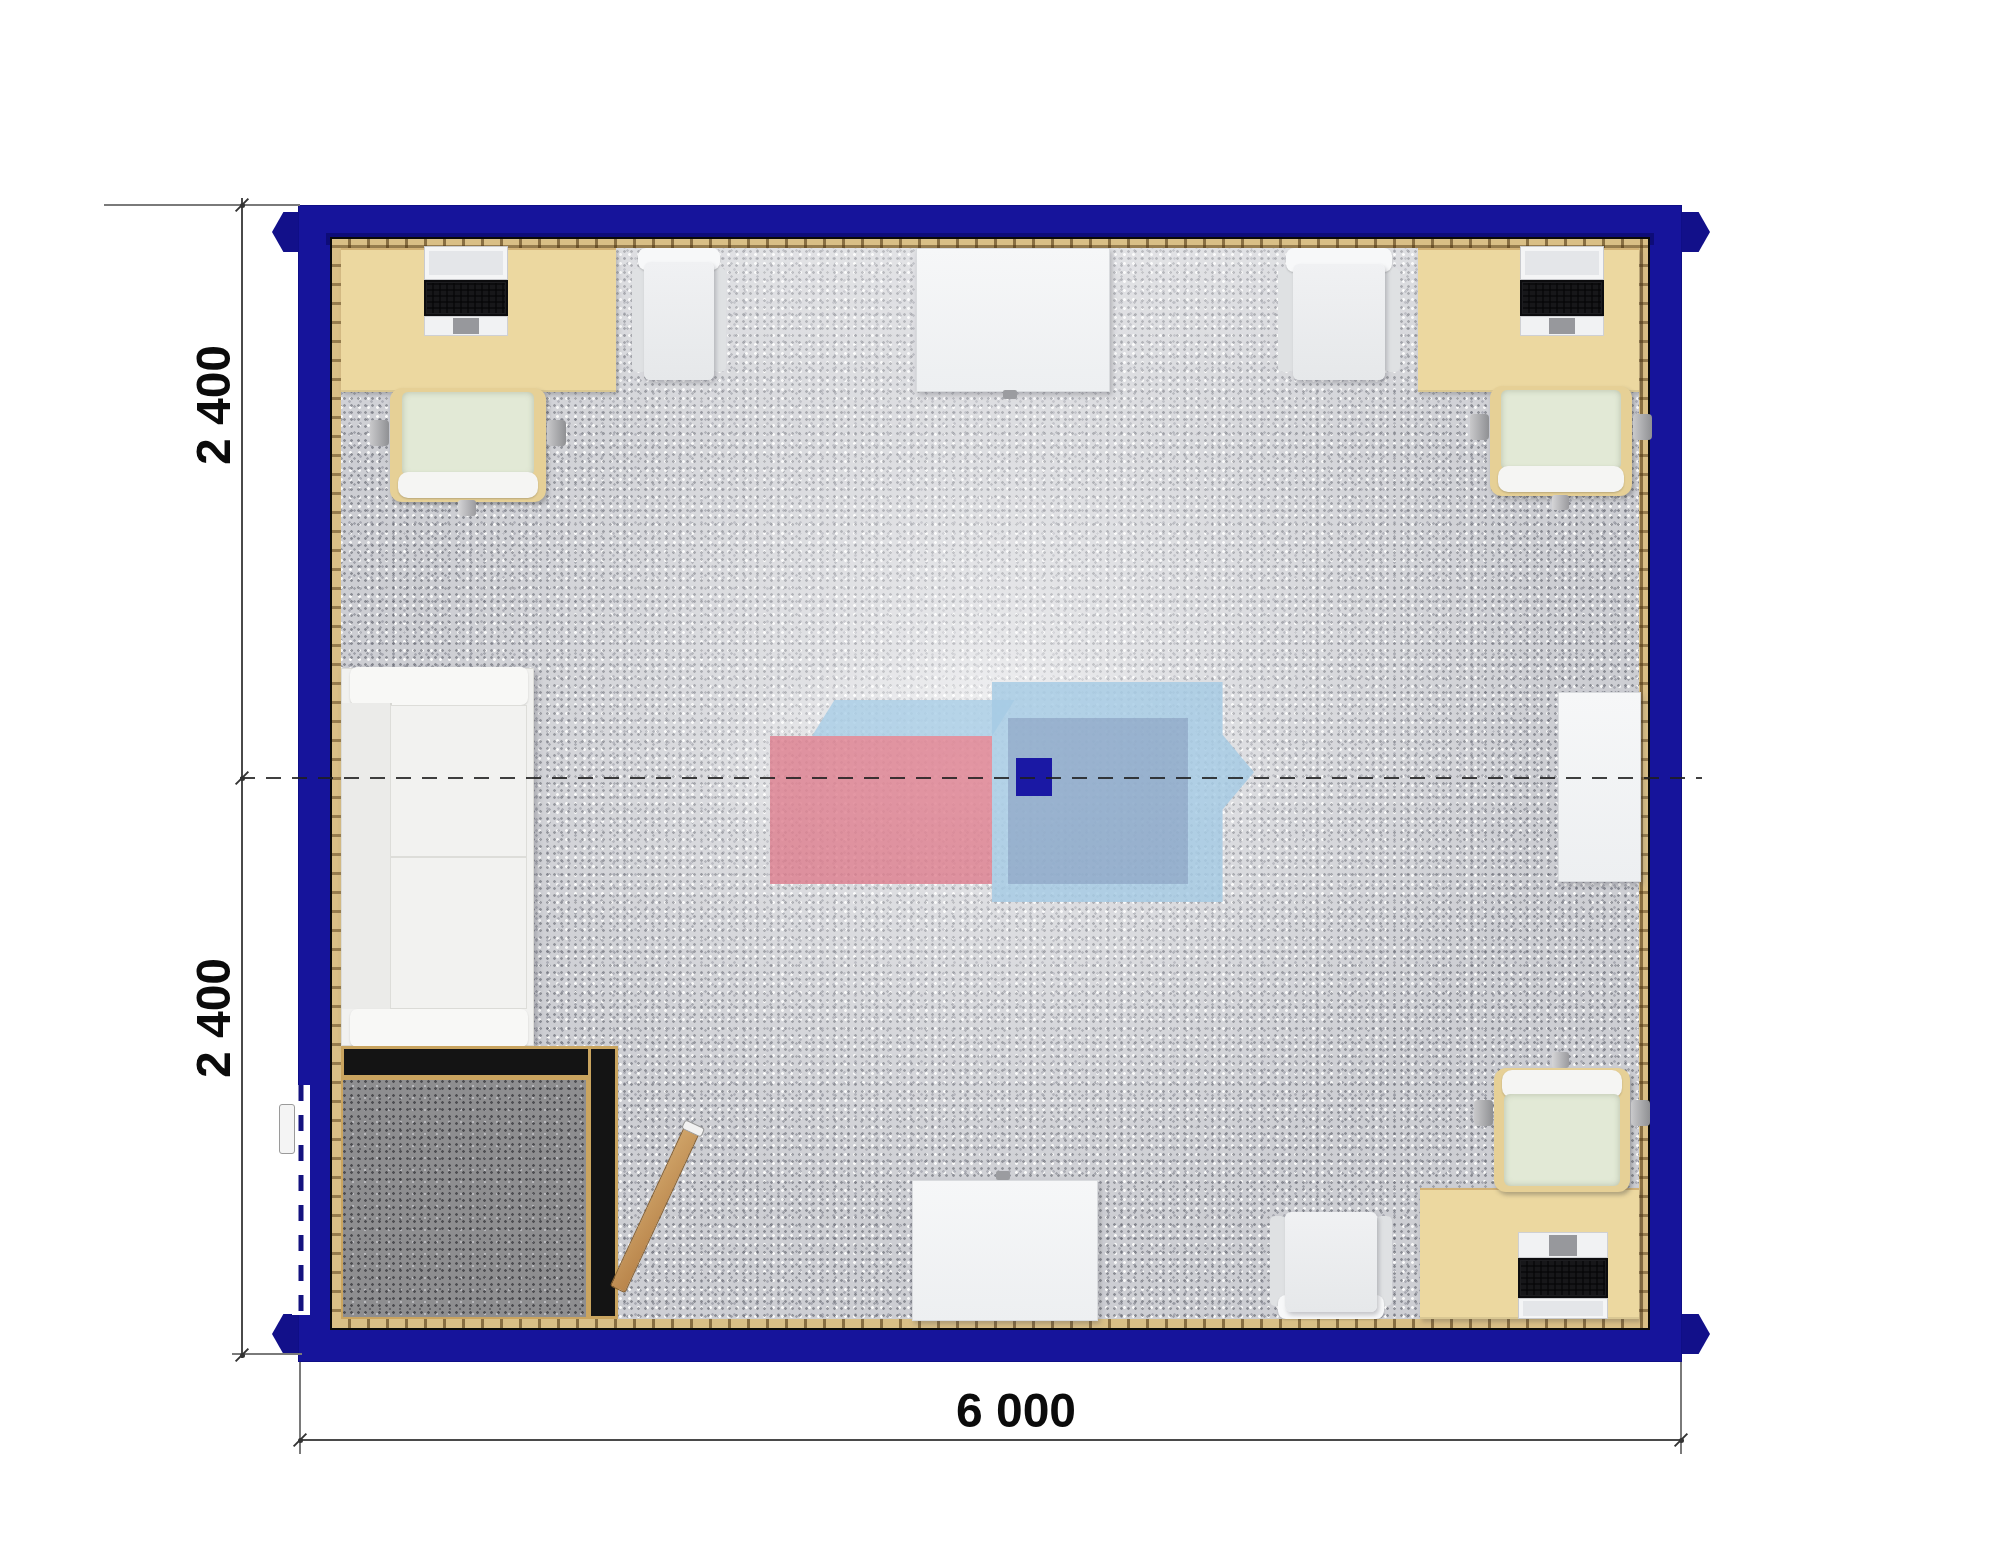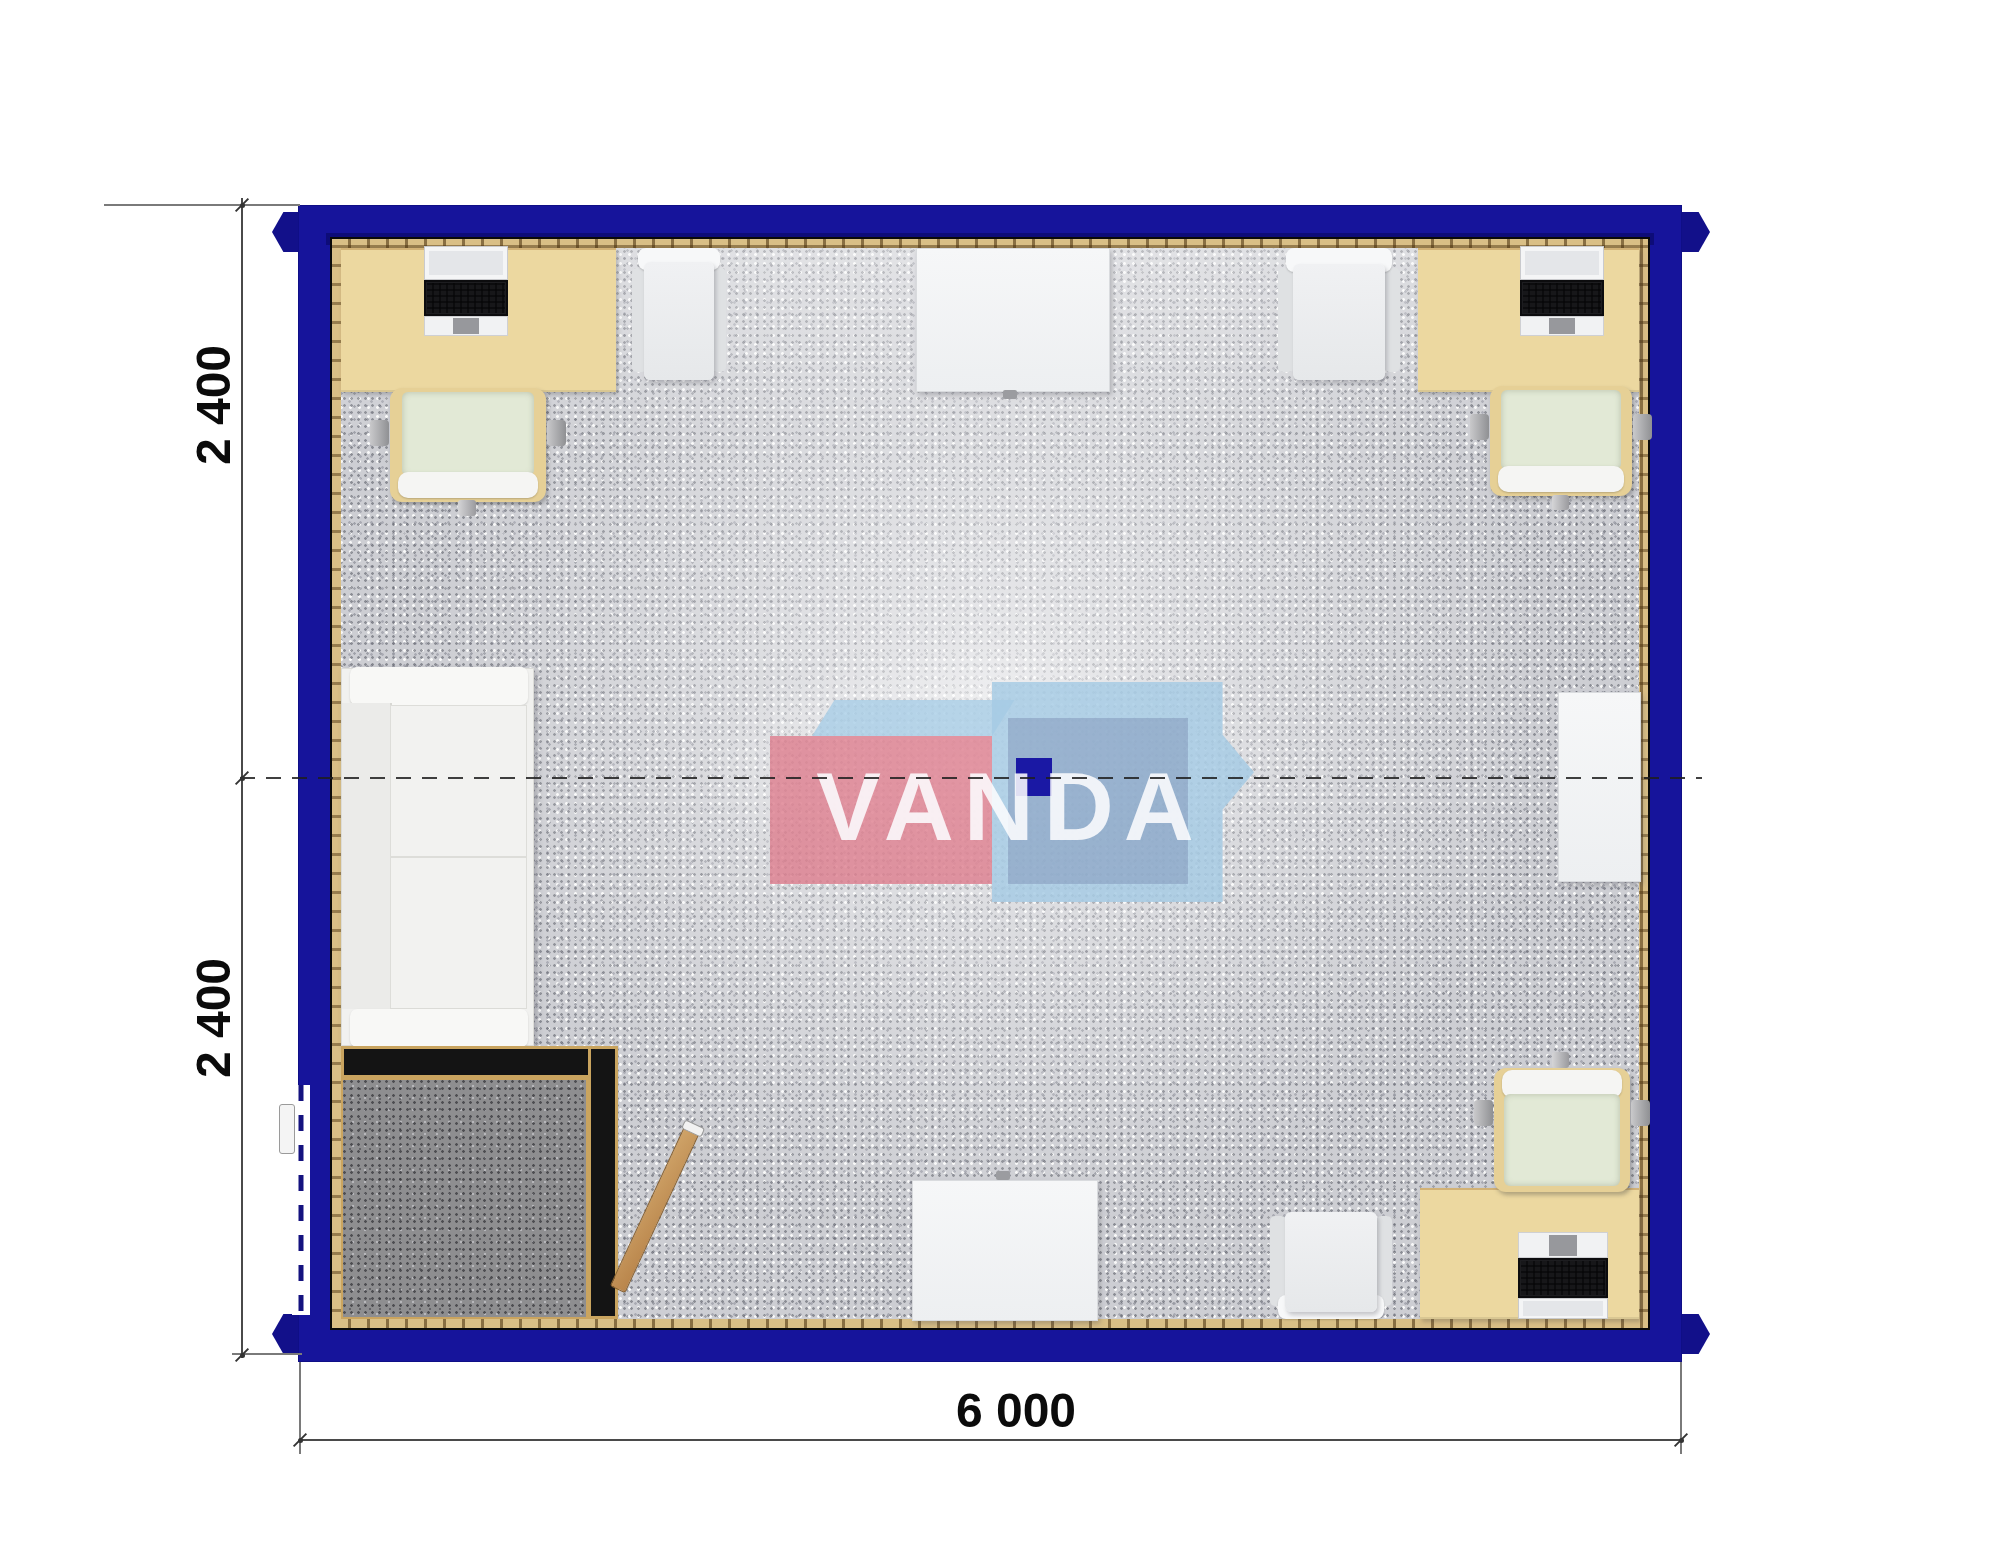--- a/index.html
+++ b/index.html
@@ -235,21 +235,20 @@
     <div class="nub" style="right:-20px;top:32px;width:19px;height:26px;"></div>
     <div class="stem" style="left:58px;top:-16px;width:17px;height:16px;"></div>
   </div>
 
   <div class="abs wm-halo" style="left:600px;top:600px;width:780px;height:340px;"></div>
   <div class="abs wm-pink-flap" style="left:812px;top:700px;width:180px;height:36px;"></div>
   <div class="abs wm-pink" style="left:770px;top:736px;width:222px;height:148px;"></div>
   <div class="abs wm-blue" style="left:992px;top:682px;width:262px;height:220px;"></div>
   <div class="abs wm-blue-inner" style="left:1008px;top:718px;width:180px;height:166px;"></div>
   <div class="abs wm-navy" style="left:1016px;top:758px;width:36px;height:38px;"></div>
-  <div class="abs wm-text" style="left:790px;top:742px;width:440px;height:130px;line-height:130px;">VANDA</div>
 
   <div class="abs centerline" style="left:240px;top:777px;width:1462px;"></div>
 
   <div class="abs ext-line-h" style="left:104px;top:204px;width:196px;"></div>
   <div class="abs ext-line-h" style="left:232px;top:1353px;width:70px;"></div>
   <div class="abs dim-line-v" style="left:241px;top:198px;height:1160px;"></div>
 
   <div class="abs tick" style="left:233px;top:204px;"></div>
   <div class="abs tick-dot" style="left:240px;top:203px;"></div>
   <div class="abs tick" style="left:233px;top:777px;"></div>

